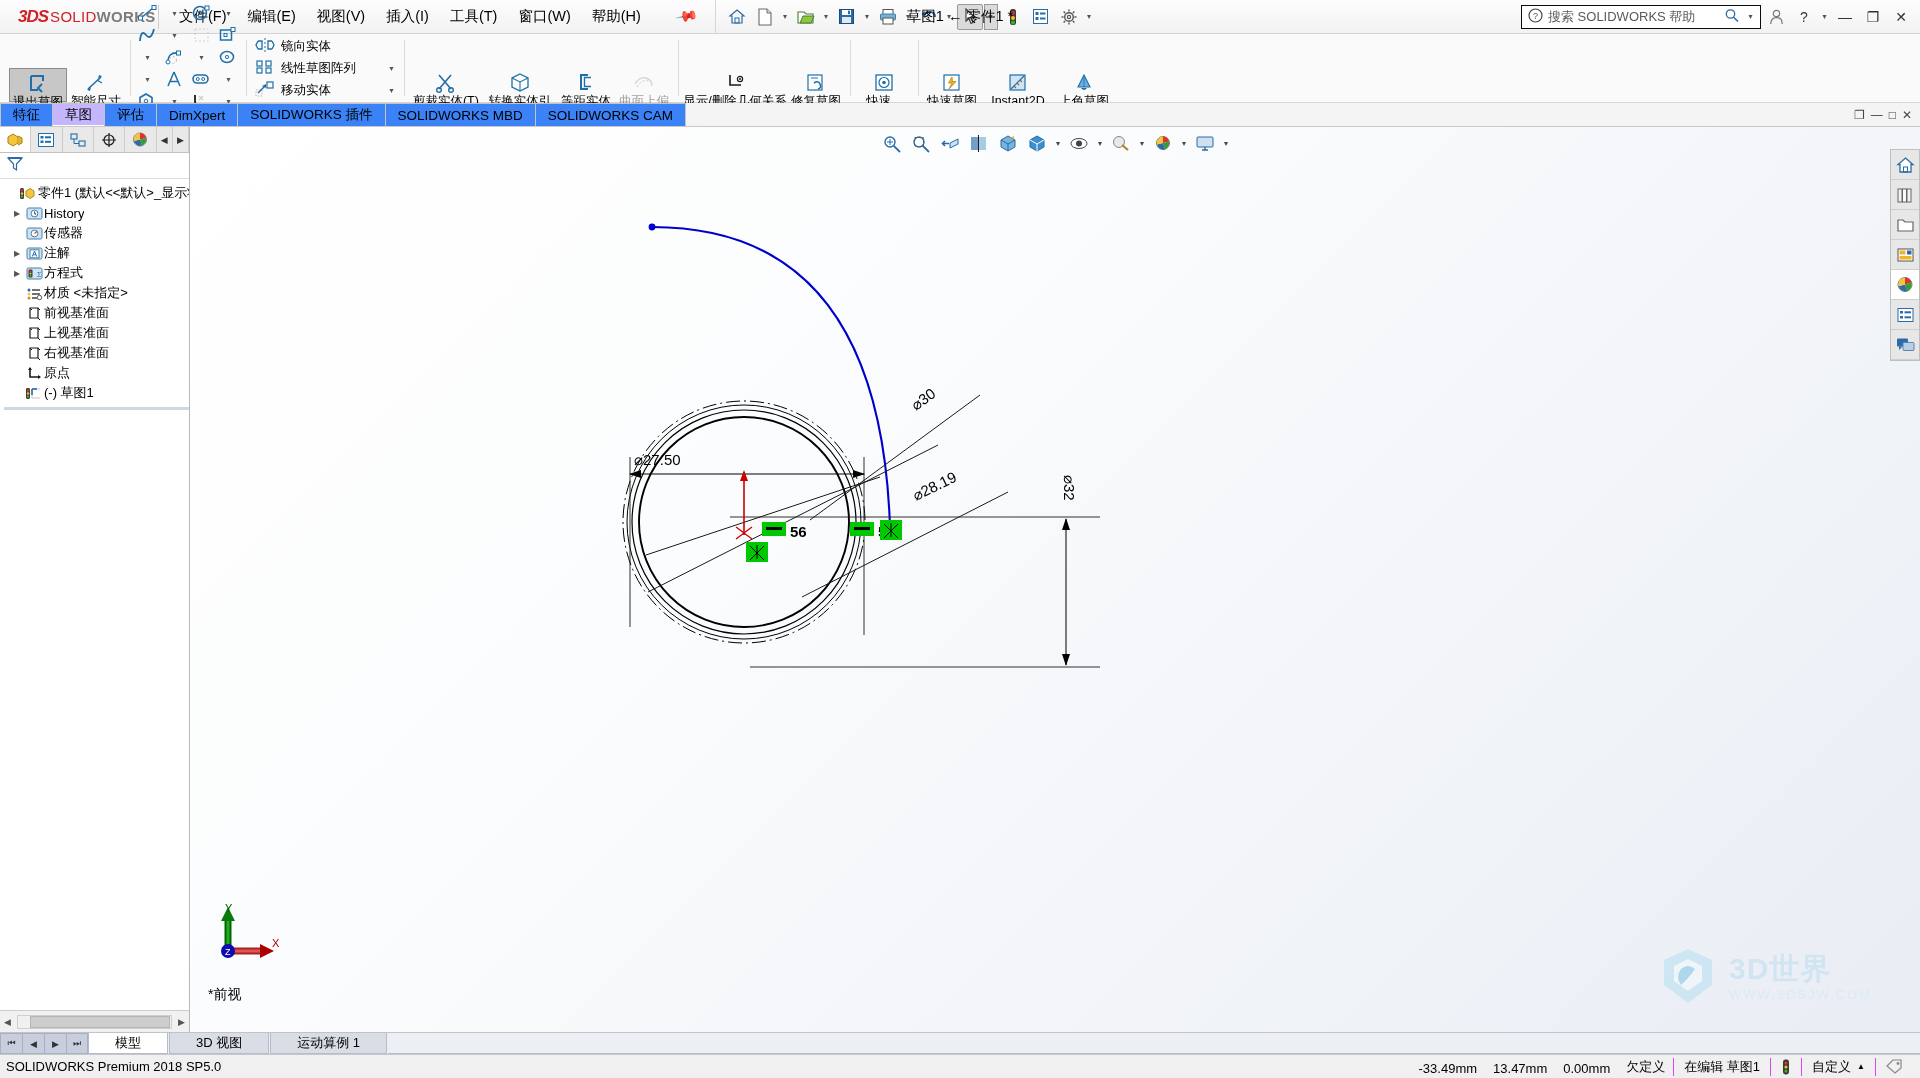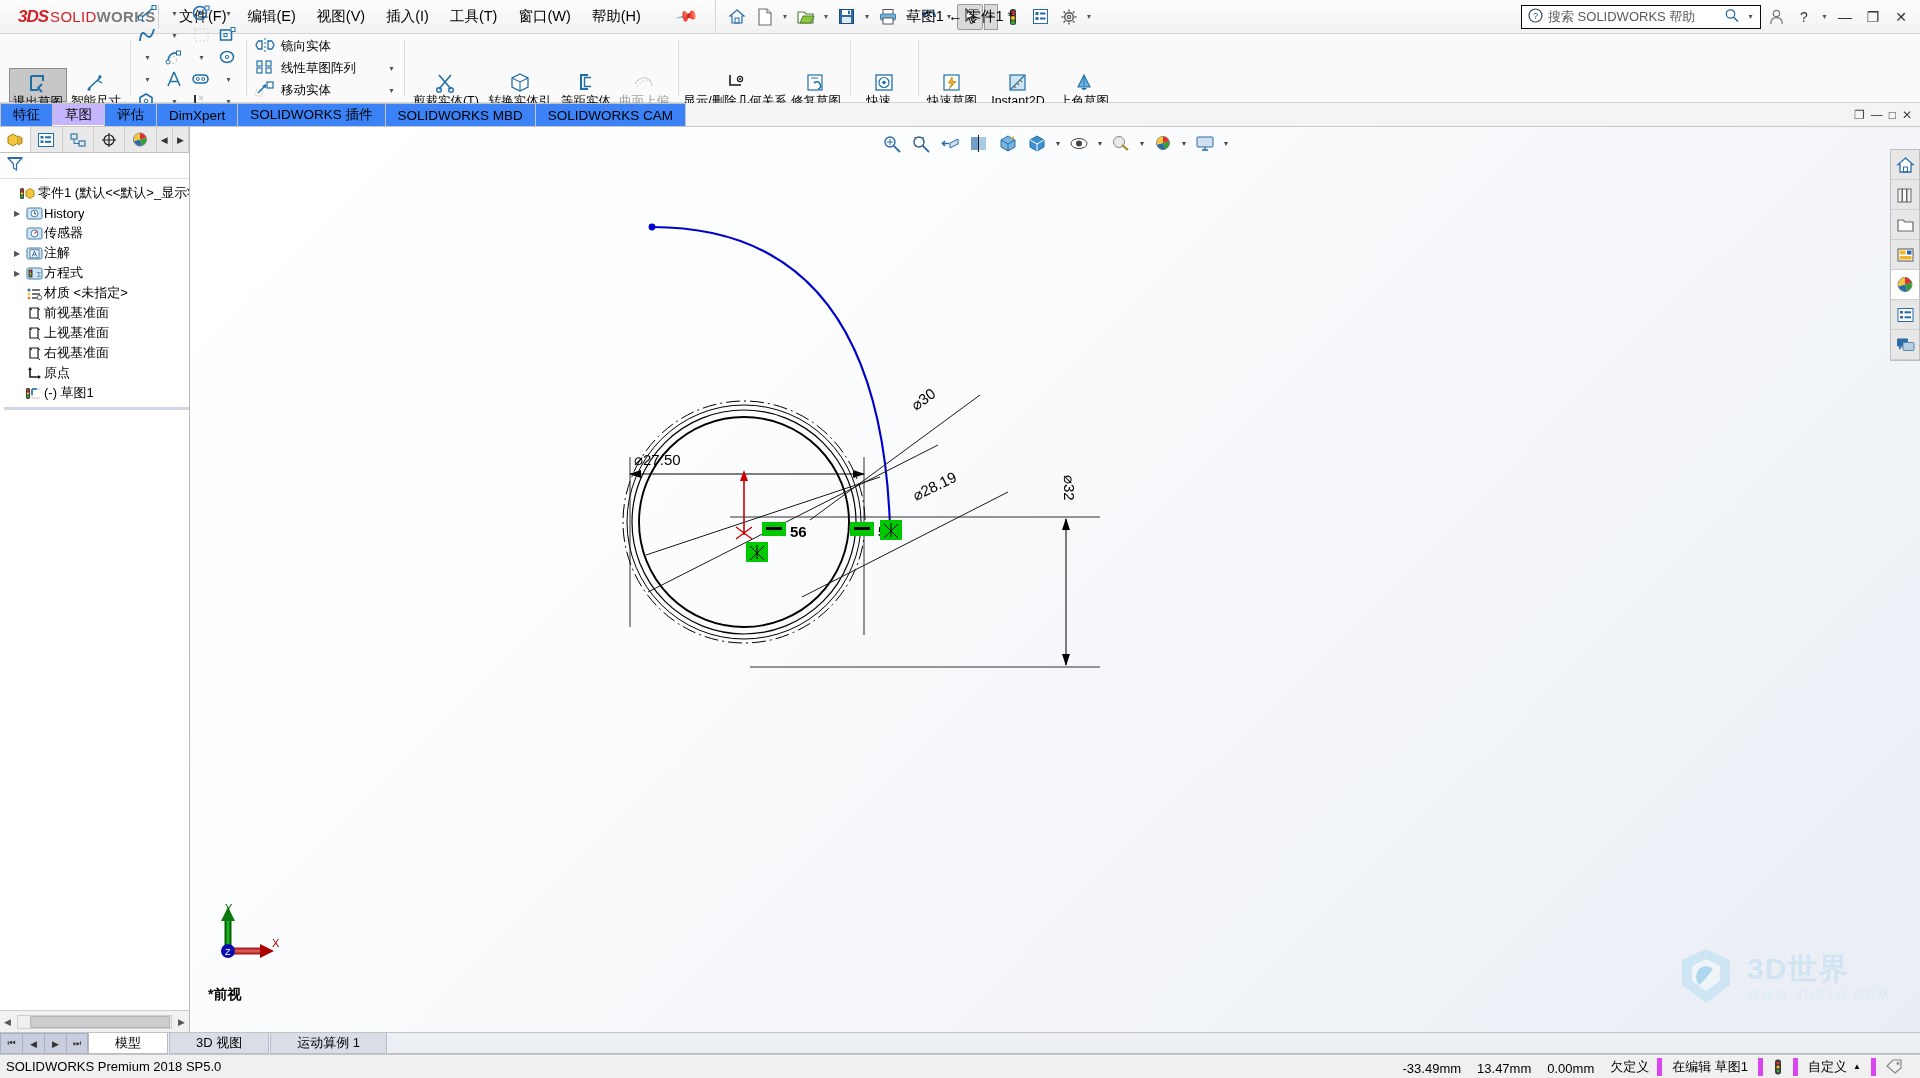--- a/index.html
+++ b/index.html
@@ -91,42 +91,42 @@
   .leftbottom { height: 22px; border-top:1px solid #ccc; background:#f1f1f1; display:flex; align-items:center; }
   .hscroll { flex:1; height:14px; margin: 0 2px; background:#f0f0f0; border:1px solid #cfcfcf; position:relative;}
   .hthumb { position:absolute; left:12px; top:0; bottom:0; width:140px; background:#cdcdcd; border:1px solid #b5b5b5;}
   .scr-arrow { width:15px; text-align:center; font-size:9px; color:#555; }
 
   
   .graphics { flex: 1; position: relative; background: linear-gradient(135deg,#ffffff 0%, #fbfcfd 35%, #e9edf4 100%); overflow: hidden; }
   .hud { position: absolute; top: 4px; left: 50%; transform: translateX(-50%); display: flex; align-items: center; gap: 3px; }
   .hudbtn { width: 26px; height: 24px; display:flex; align-items:center; justify-content:center; border:1px solid transparent; border-radius:2px;}
   .hudcaret { font-size:8px; color:#444; width:10px; text-align:center;}
-  .vieworient { position:absolute; left: 18px; bottom: 28px; font-size: 14px; font-weight: bold;}
+  .vieworient { position:absolute; left: 18px; bottom: 28px; font-size: 14px; font-weight: normal;}
   .axes { position:absolute; left: 24px; bottom: 60px; }
-  .watermark { position:absolute; right: 30px; bottom: 22px; display:flex; align-items:center; gap:10px; opacity:.55;}
+  .watermark { position:absolute; right: 48px; bottom: 22px; display:flex; align-items:center; gap:10px; opacity:.55;}
   .wm-text { color:#bcdcf0; font-size: 30px; font-weight: bold; letter-spacing: 1px;}
   .gfx-corner { position:absolute; top:2px; right:6px; display:flex; gap:6px; align-items:center; font-size:11px; color:#555;}
 
   
   .rightrail { position: absolute; right: 0; top: 22px; width: 30px; background: #e7e7e7; border:1px solid #bfbfbf; display:flex; flex-direction:column; }
   .railbtn { height: 30px; display:flex; align-items:center; justify-content:center; border-bottom:1px solid #cfcfcf;}
   .railbtn.active { background:#fff; }
 
   
   .doctabs { height: 22px; flex: 0 0 22px; background: #eceff4; display:flex; align-items:stretch; border-top:1px solid #c3c3c3;}
   .navbtns { display:flex; align-items:stretch; }
   .navb { width: 22px; display:flex; align-items:center; justify-content:center; background:#c8cede; border:1px solid #a9b0c2; border-right:none; font-size:9px; color:#333;}
   .dtab { padding: 0 26px; display:flex; align-items:center; font-size:13px; background:#d9dde6; border:1px solid #b6bccb; border-top:none; margin-right:1px;}
   .dtab.active { background:#fff; }
   .doctabs .filler { flex:1; border-bottom:1px solid #b6bccb;}
 
   .statusbar { height: 24px; flex: 0 0 24px; background:#f0f0f0; border-top:1px solid #c8c8c8; display:flex; align-items:center; font-size:13px; padding-left:6px;}
   .sb-right { margin-left:auto; display:flex; align-items:flex-end; gap:0; padding-right:6px;}
-  .sb-cell { padding: 0 10px; border-left: 5px solid #d946ef; display:flex; align-items:center; gap:6px; height:18px;}
+  .sb-cell { padding: 0 10px; border-left: 1px solid #d946ef; display:flex; align-items:center; gap:6px; height:18px;}
   .sb-plain { padding: 0 8px; display:flex; align-items:center; gap:6px; }
 
   svg { shape-rendering: geometricPrecision; }
   .dimtext { font-family: "Liberation Sans", sans-serif; font-size: 15px; fill: #000; }
 </style>
 </head>
 <body>
 
 <div class="app">
 

